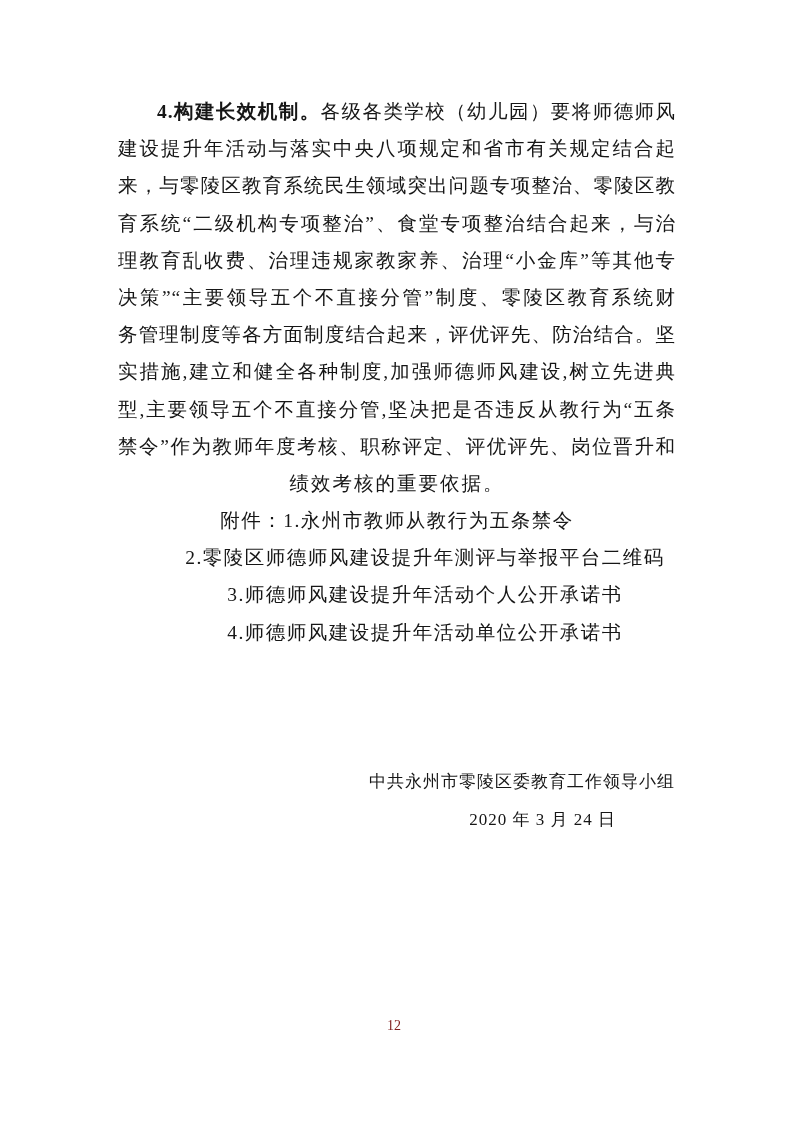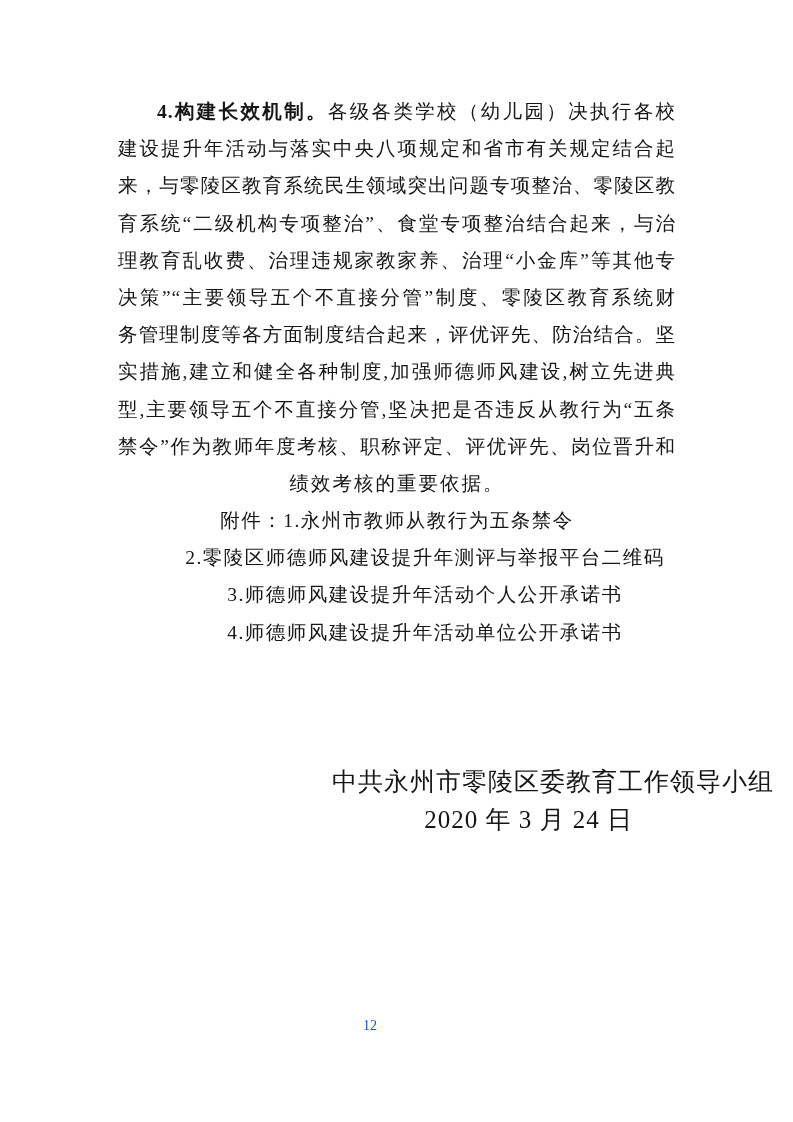--- a/index.html
+++ b/index.html
@@ -31,46 +31,47 @@
     letter-spacing: 1px;
   }
   .lead { text-indent: 39px; }
   .lead .bold { font-weight: bold; }
   .plain { letter-spacing: 2px; }
   .attach-row { letter-spacing: 1.5px; }
   .attach-indent { margin-left: 56px; letter-spacing: 1.5px; }
   .signature {
     position: absolute;
     top: 763px;
-    right: 101px;
+    right: 118px;
     width: 360px;
-    font-size: 25px;
+    font-size: 17px;
     line-height: 37.5px;
   }
   .sig-org { text-align: right; letter-spacing: 1px; white-space: nowrap; }
   .sig-date { text-align: right; padding-right: 59px; letter-spacing: 1px; white-space: nowrap; }
   .pagenum {
     position: absolute;
     top: 1016px;
     left: 0;
     width: 740px;
     text-align: center;
     font-size: 14px;
     line-height: 20px;
-    color: #1d4ed8;
+    color: #7f1d1d;
+    padding-left: 24px;
   }
 </style>
 </head>
 <body>
 
 <div class="page">
 
   <div class="content">
 
-    <div class="line just lead"><span class="bold">4.构建长效机制。</span><span>各级各类学校（幼儿园）决执行各校</span></div>
+    <div class="line just lead"><span class="bold">4.构建长效机制。</span><span>各级各类学校（幼儿园）要将师德师风</span></div>
 
     <div>
 
     <div class="line just">建设提升年活动与落实中央八项规定和省市有关规定结合起</div>
         <div class="line just">来，与零陵区教育系统民生领域突出问题专项整治、零陵区教</div>
         <div class="line just">育系统“二级机构专项整治”、食堂专项整治结合起来，与治</div>
         <div class="line just">理教育乱收费、治理违规家教家养、治理“小金库”等其他专</div>
         <div class="line just">决策”“主要领导五个不直接分管”制度、零陵区教育系统财</div>
         <div class="line just">务管理制度等各方面制度结合起来，评优评先、防治结合。坚</div>
         <div class="line just">实措施,建立和健全各种制度,加强师德师风建设,树立先进典</div>

